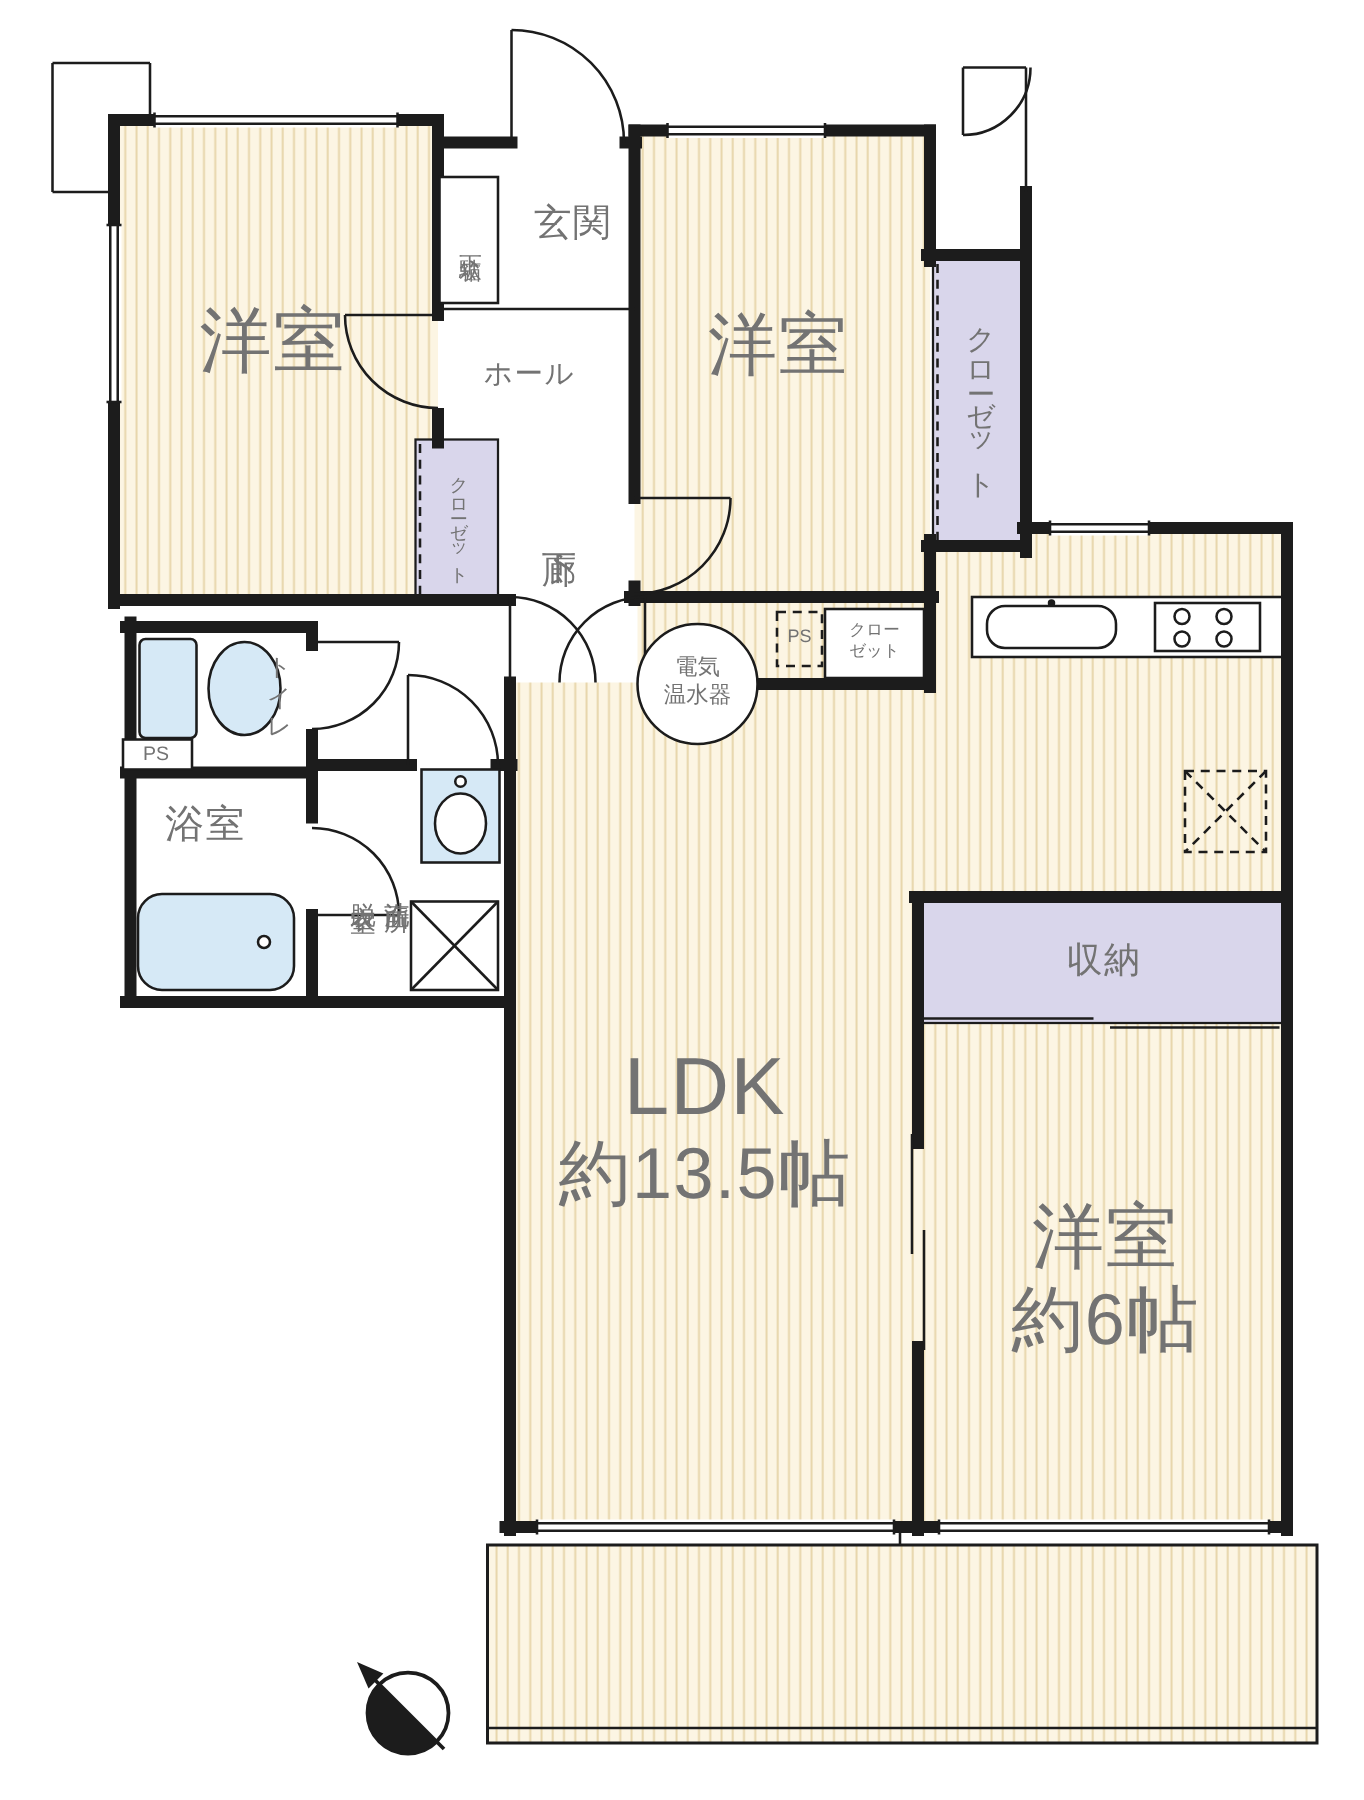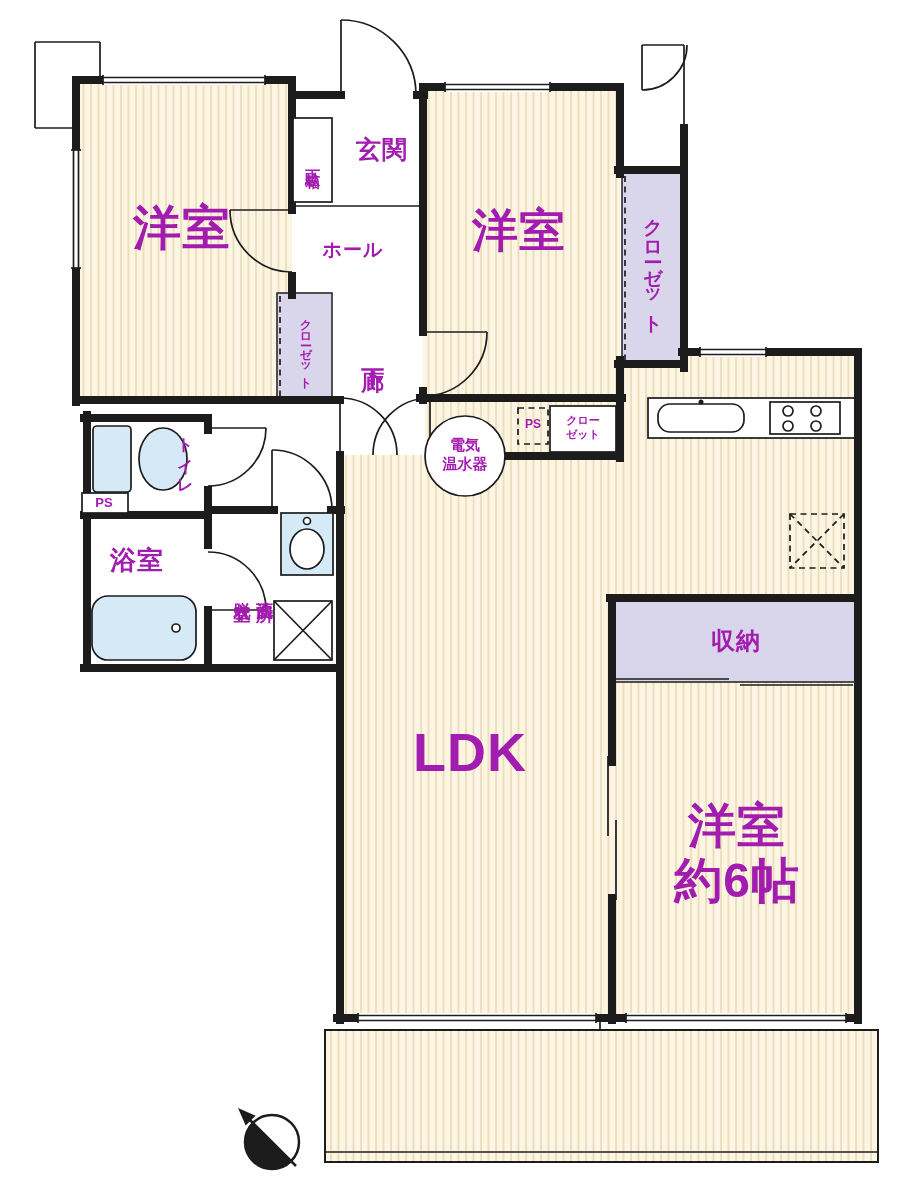--- a/index.html
+++ b/index.html
@@ -18,21 +18,21 @@
   .lv {fill:var(--closet,#d9d6eb);stroke:var(--wall,#1c1c1c);stroke-width:1.5}
   .fl {fill:url(#tatami)}
   .flb{fill:url(#tatami);stroke:var(--wall,#1c1c1c);stroke-width:2}
   .blk{fill:var(--wall,#1c1c1c)}
   .pfb{fill:var(--floor-base,#fcf5e3)}
   .pfs{stroke:var(--floor-stripe,#e8d7ae);stroke-width:1.3}
   
   .lbl{
     position:absolute;transform:translate(-50%,-50%);
     text-align:center;line-height:1.15;white-space:nowrap;
-    font-weight:700;color:#a21caf;letter-spacing:1px;
+    font-weight:400;color:#737373;letter-spacing:1px;
   }
   .v{writing-mode:vertical-rl;text-orientation:mixed;letter-spacing:2px;}
   .lbl span{display:block;}
   .vcols{display:flex;flex-direction:row;gap:3px;align-items:center;}
   .vcols span{writing-mode:vertical-rl;display:inline-block;letter-spacing:2px;}
 </style>
 </head>
 <body>
 
 <div class="stage">
@@ -247,36 +247,37 @@
 <div class="lbl" style="left:182px;top:228px;font-size:48px;">
   <span>洋室</span>
 </div>
 
 <div class="lbl" style="left:519px;top:230px;font-size:46px;">
   <span>洋室</span>
 </div>
 
 <div class="lbl" style="left:470px;top:752px;">
   <span style="font-size:54px;">LDK</span>
+  <span style="font-size:48px;">約13.5帖</span>
 </div>
 
 <div class="lbl" style="left:737px;top:853px;font-size:48px;">
   <span>洋室</span>
   <span>約6帖</span>
 </div>
 
 <div class="lbl" style="left:382px;top:149px;font-size:25px;">玄関</div>
 <div class="lbl v" style="left:313px;top:161px;font-size:15px;">下駄箱</div>
 <div class="lbl" style="left:353px;top:250px;font-size:19px;">ホール</div>
 <div class="lbl v" style="left:373px;top:351px;font-size:23px;">廊下</div>
 <div class="lbl v" style="left:653px;top:265px;font-size:19px;">クローゼット</div>
 <div class="lbl v" style="left:305px;top:347px;font-size:12px;letter-spacing:1px;">クローゼット</div>
 <div class="lbl v" style="left:185px;top:457px;font-size:16px;">トイレ</div>
 <div class="lbl" style="left:104px;top:503px;font-size:13px;letter-spacing:0;">PS</div>
-<div class="lbl" style="left:137px;top:550px;font-size:26px;margin-top:11px;">浴室</div>
+<div class="lbl" style="left:137px;top:550px;font-size:26px;">浴室</div>
 
 <div class="lbl vcols" style="left:253px;top:591px;font-size:17px;">
   <span>脱衣室</span>
   <span>洗面所</span>
 </div>
 
 <div class="lbl" style="left:465px;top:455px;font-size:15px;line-height:1.25;letter-spacing:0;">
   <span>電気</span>
   <span>温水器</span>
 </div>

